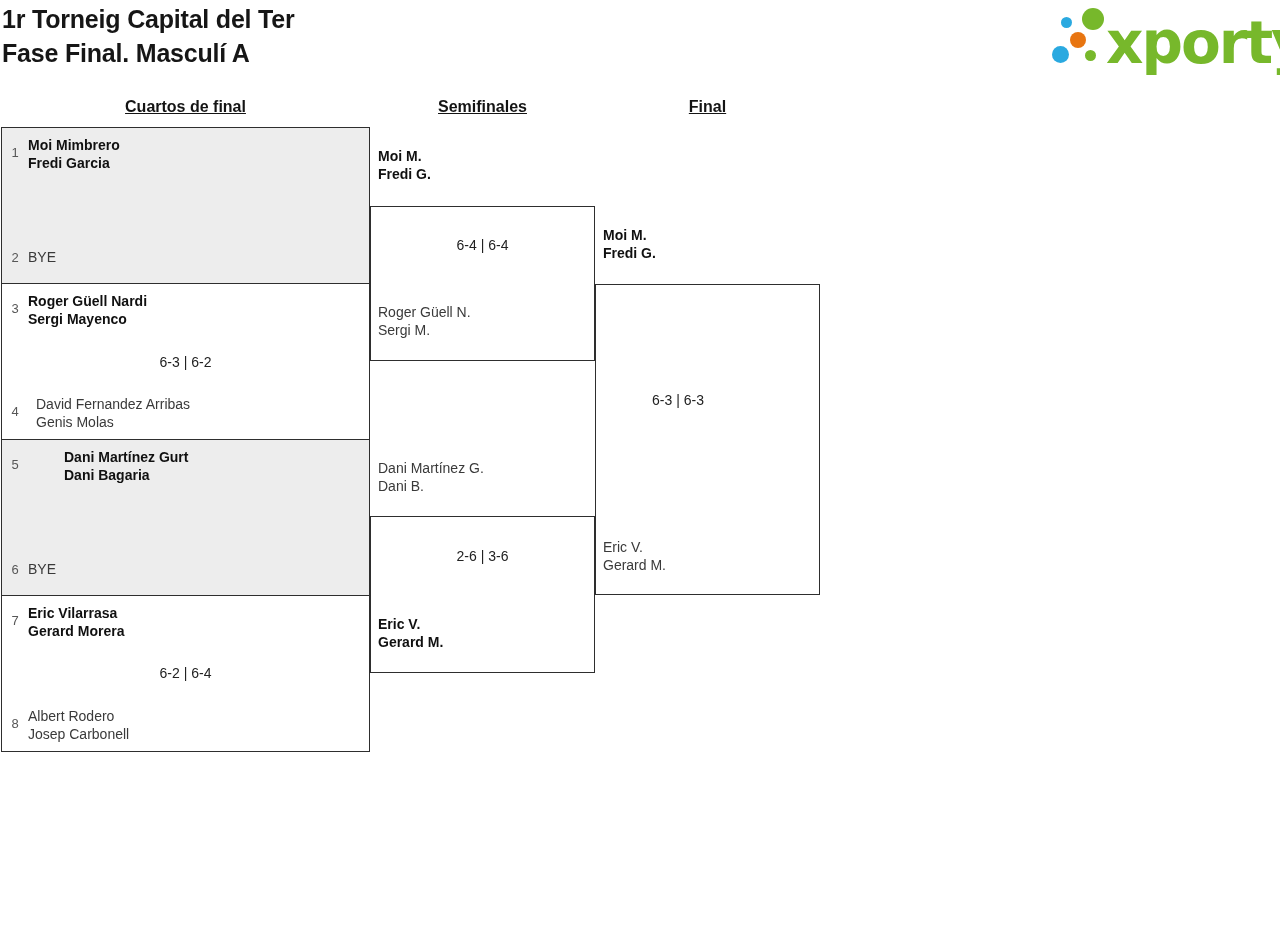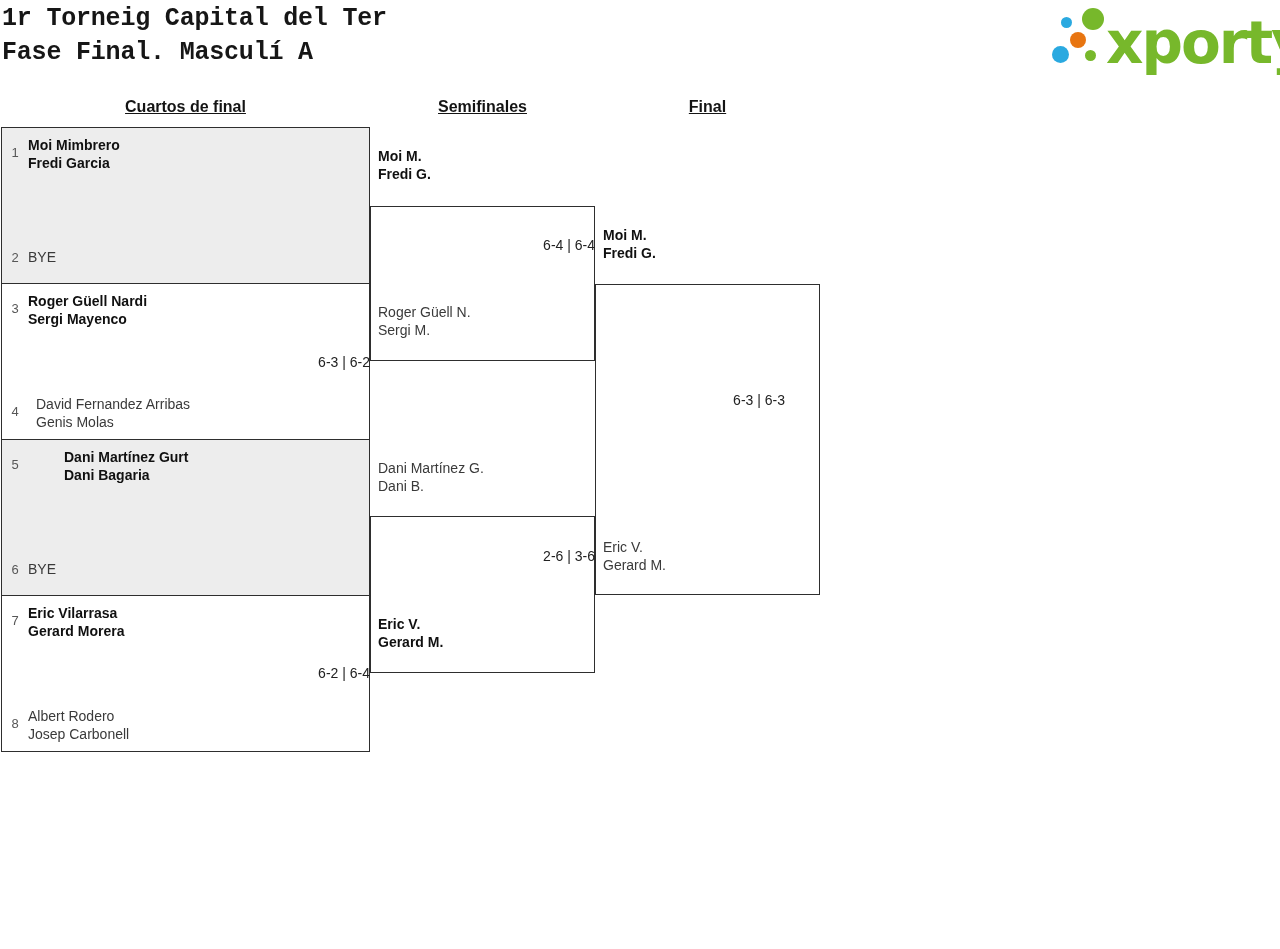--- a/index.html
+++ b/index.html
@@ -4,21 +4,21 @@
 <style>
   html,body { margin:0; padding:0; background:#ffffff; }
   .canvas {
     position:relative; width:1280px; height:949px; background:#ffffff;
     font-family:"Liberation Sans","DejaVu Sans",sans-serif; overflow:hidden;
   }
   .abs { position:absolute; }
 
   
   .title { left:2px; top:2px; font-size:25px; line-height:34px; font-weight:700;
-           color:#161616; letter-spacing:-0.2px; white-space:nowrap;font-family:Liberation Mono, monospace; }
+           color:#161616; letter-spacing:-0.2px; white-space:nowrap; }
 
   
   .logo { left:1050px; top:3px; width:226px; height:78px; display:block; text-decoration:none; }
   .dot { position:absolute; border-radius:50%; }
   .dot-blue-sm  { left:11px; top:14px; width:11px; height:11px; background:#2aa9e0; }
   .dot-green-lg { left:32px; top:5px;  width:22px; height:22px; background:#77b82b; }
   .dot-orange   { left:20px; top:29px; width:16px; height:16px; background:#e87511; }
   .dot-blue-lg  { left:2px;  top:43px; width:17px; height:17px; background:#2aa9e0; }
   .dot-green-sm { left:35px; top:47px; width:11px; height:11px; background:#77b82b; }
   .logo-text { position:absolute; left:56px; top:6px; font-family:"DejaVu Sans",sans-serif;
@@ -38,24 +38,24 @@
   .box-q4 { left:1px;   top:595px; width:369px; height:157px; }
   .box-sf1 { left:370px; top:206px; width:225px; height:155px; }
   .box-sf2 { left:370px; top:516px; width:225px; height:157px; }
   .box-f   { left:595px; top:284px; width:225px; height:311px; }
 
   
   .team { font-size:14px; line-height:17px; color:#3a3a3a; white-space:nowrap; }
   .team.w { font-weight:700; color:#101010; }
   .team2l { line-height:18px; }
   .seed { font-size:13px; line-height:15px; color:#575757; width:14px; text-align:center; }
-  .score { font-size:14px; line-height:17px; color:#222222; text-align:right; white-space:nowrap; }
+  .score { font-size:14px; line-height:17px; color:#222222; text-align:center; white-space:nowrap; }
   .score-qf { left:1px; width:369px; }
   .score-sf { left:370px; width:225px; }
-  .score-f  { left:595px; width:190px; }
+  .score-f  { left:583px; width:190px; }
 
   
   .q1-t1 { left:28px; top:136px; } .q1-s1 { left:8px; top:145px; }
   .q1-t2 { left:28px; top:249px; } .q1-s2 { left:8px; top:250px; }
   .q2-t1 { left:28px; top:292px; } .q2-s1 { left:8px; top:301px; }
   .q2-sc { top:354px; }
   .q2-t2 { left:36px; top:395px; } .q2-s2 { left:8px; top:404px; }
   .q3-t1 { left:28px; top:448px;margin-left:36px; } .q3-s1 { left:8px; top:457px; }
   .q3-t2 { left:28px; top:561px; } .q3-s2 { left:8px; top:562px; }
   .q4-t1 { left:28px; top:604px; } .q4-s1 { left:8px; top:613px; }

